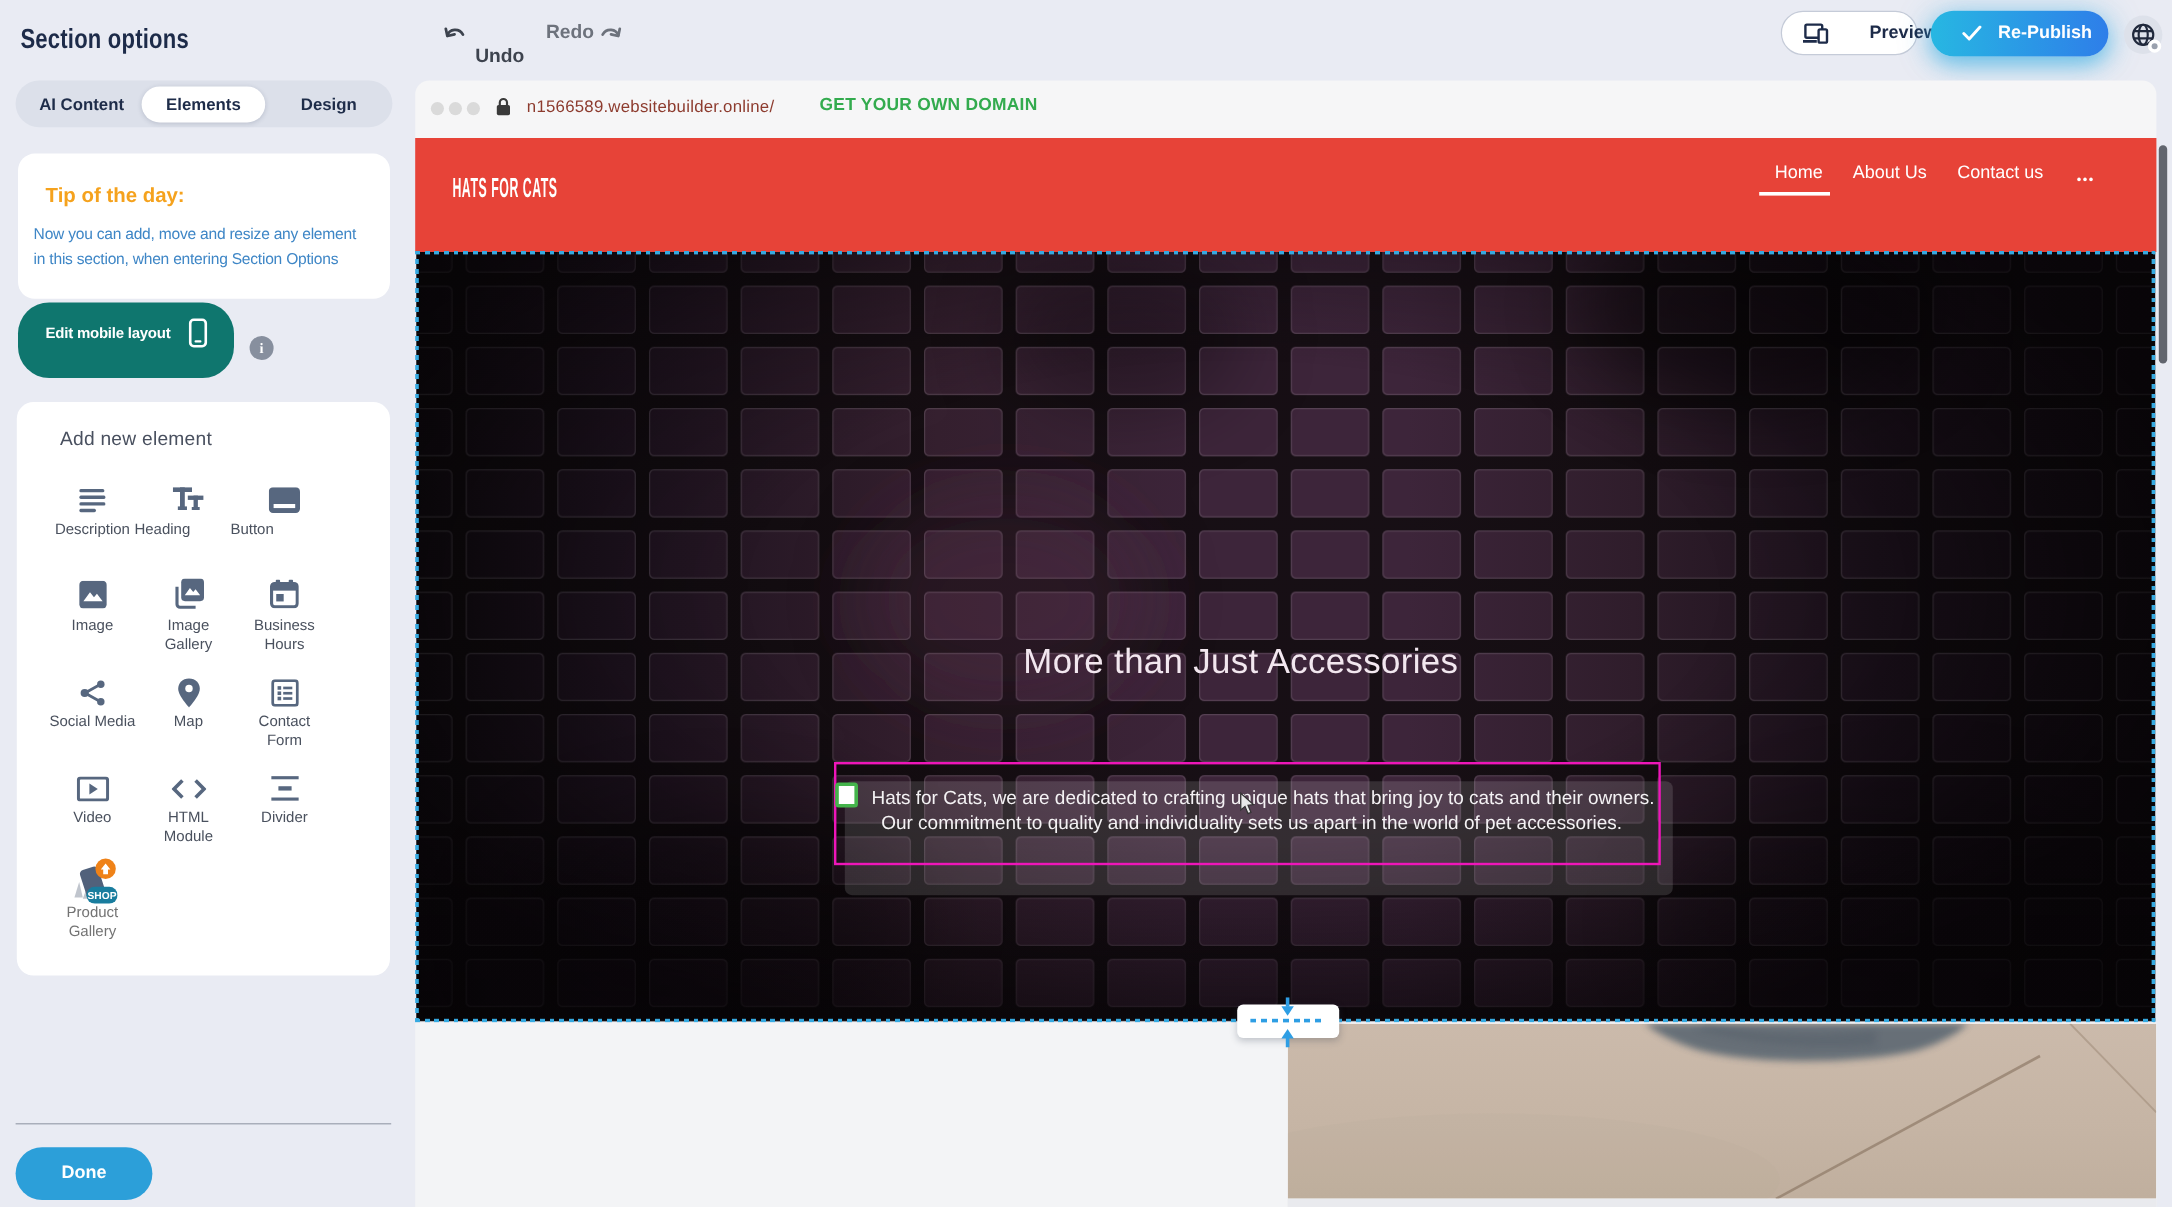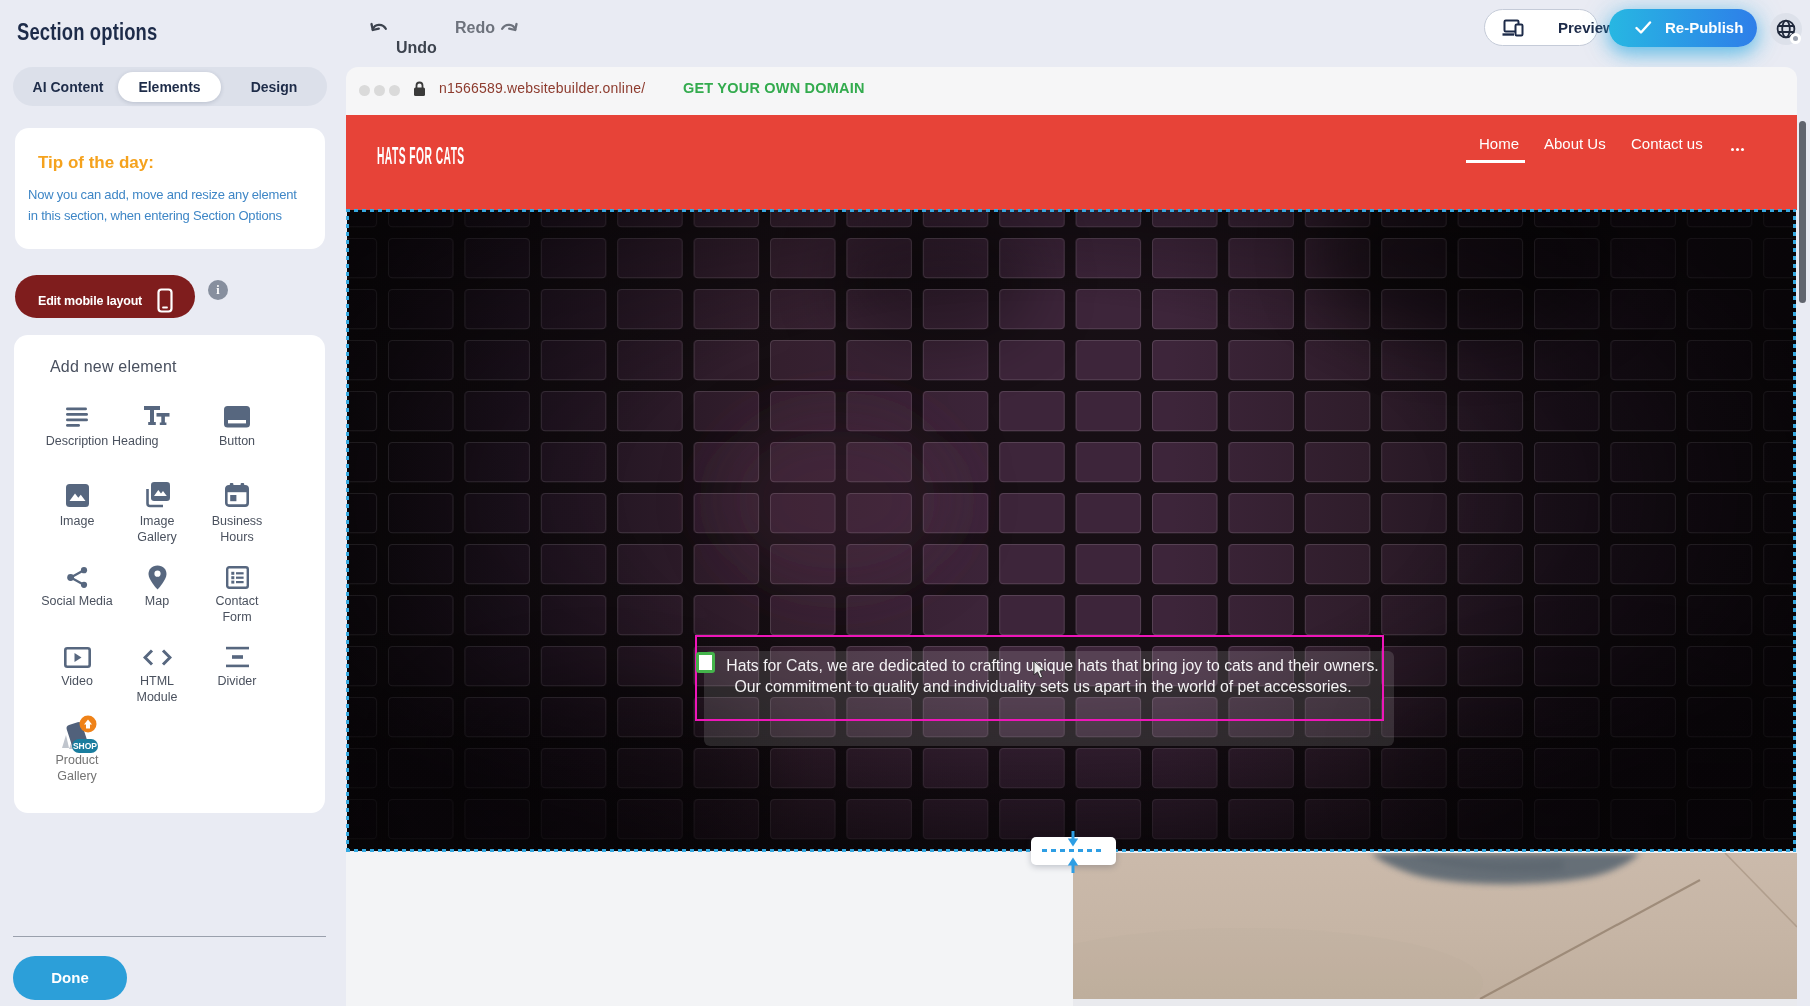--- a/index.html
+++ b/index.html
@@ -54,21 +54,21 @@
 <div class="abs" style="left:13px;top:67px;width:314px;height:39px;border-radius:20px;background:#dce0ea;"></div>
 <div class="abs" style="left:118px;top:72px;width:103px;height:30px;border-radius:15px;background:#ffffff;box-shadow:0 1px 4px rgba(30,40,70,0.18);"></div>
 <div class="abs" style="left:13px;top:79px;width:110px;text-align:center;font-size:14px;font-weight:700;color:#1e2c49;">AI Content</div>
 <div class="abs" style="left:118px;top:79px;width:103px;text-align:center;font-size:14px;font-weight:700;color:#1e2c49;">Elements</div>
 <div class="abs" style="left:221px;top:79px;width:106px;text-align:center;font-size:14px;font-weight:700;color:#1e2c49;">Design</div>
 
 <div class="abs" style="left:15px;top:128px;width:310px;height:121px;border-radius:14px;background:#ffffff;"></div>
 <div class="abs" style="left:38px;top:153px;font-size:17px;font-weight:700;color:#f5a21d;">Tip of the day:</div>
 <div class="abs" style="left:28px;top:184px;width:300px;font-size:13px;line-height:21px;color:#3e86c6;letter-spacing:-0.2px;">Now you can add, move and resize any element<br>in this section, when entering Section Options</div>
 
-<div class="abs" style="left:15px;top:275px;width:180px;height:43px;border-radius:26px;background:#7f1d1d;">
+<div class="abs" style="left:15px;top:252px;width:180px;height:63px;border-radius:26px;background:#0f766e;">
   <span class="abs" style="left:23px;top:19px;font-size:12.5px;font-weight:700;color:#fff;letter-spacing:-0.2px;">Edit mobile layout</span>
   <svg class="abs" style="left:142px;top:13px" width="16" height="25" viewBox="0 0 16 25">
     <rect x="1.5" y="1.5" width="13" height="22" rx="3" fill="none" stroke="#fff" stroke-width="2.2"></rect>
     <path d="M6 19.5 H10" stroke="#fff" stroke-width="1.8" stroke-linecap="round"></path>
   </svg>
 </div>
 <div class="abs" style="left:208px;top:280px;width:20px;height:20px;border-radius:50%;background:#878f9e;color:#fff;text-align:center;font-size:12px;font-weight:700;line-height:20px;font-family:'Liberation Serif',serif;">i</div>
 
 <div class="abs" style="left:14px;top:335px;width:311px;height:478px;border-radius:14px;background:#ffffff;"></div>
 <div class="abs" style="left:50px;top:358px;font-size:16px;font-weight:400;color:#49505f;letter-spacing:.2px;">Add new element</div>
@@ -90,21 +90,21 @@
         <rect x="12.5" y="7" width="13" height="3.6"></rect>
         <rect x="17.3" y="7" width="3.6" height="12"></rect>
         <rect x="15.8" y="16.5" width="6.6" height="2.5"></rect>
       </g>
     </svg></div>
 <div class="abs" style="left:112px;top:433px;width:90px;text-align:left;font-size:12.5px;line-height:16px;color:#4a515e;">Heading</div>
 <div class="abs" style="left:224.0px;top:406.0px;width:26px;height:22px;"><svg width="26" height="22" viewBox="0 0 26 22">
       <rect x="0" y="0" width="26" height="21.5" rx="3.5" fill="#57677f"></rect>
       <rect x="4" y="14" width="18" height="3.4" fill="#fff"></rect>
     </svg></div>
-<div class="abs" style="left:192px;top:433px;width:90px;text-align:center;font-size:12.5px;line-height:16px;color:#4a515e;">Button</div>
+<div class="abs" style="left:192px;top:433px;width:90px;text-align:left;font-size:12.5px;line-height:16px;color:#4a515e;">Button</div>
 <div class="abs" style="left:65.5px;top:483.5px;width:23px;height:23px;"><svg width="23" height="23" viewBox="0 0 23 23">
       <rect x="0" y="0" width="23" height="23" rx="3.5" fill="#57677f"></rect>
       <path d="M3.5 17 L9 9.5 L12.3 13.8 L14.8 10.8 L19.5 17 Z" fill="#fff"></path>
     </svg></div>
 <div class="abs" style="left:32px;top:513px;width:90px;text-align:center;font-size:12.5px;line-height:16px;color:#4a515e;">Image</div>
 <div class="abs" style="left:144.0px;top:482.0px;width:26px;height:26px;"><svg width="26" height="26" viewBox="0 0 26 26">
       <path d="M3.5 7 V21.5 a2.5 2.5 0 0 0 2.5 2.5 H19" fill="none" stroke="#57677f" stroke-width="2.6"></path>
       <rect x="7" y="0" width="19" height="19" rx="3.2" fill="#57677f"></rect>
       <path d="M10 14 L14.3 8 L17 11.4 L19 9 L22.8 14 Z" fill="#fff"></path>
     </svg></div>
@@ -236,20 +236,21 @@
 <g filter="url(#bl)">
   <ellipse cx="1120" cy="45" rx="150" ry="85" fill="#000" opacity="0.42"></ellipse>
   <ellipse cx="590" cy="70" rx="100" ry="65" fill="#000" opacity="0.3"></ellipse>
   <ellipse cx="490" cy="290" rx="120" ry="90" fill="#5e3150" opacity="0.26"></ellipse>
   <ellipse cx="250" cy="560" rx="180" ry="100" fill="#000" opacity="0.25"></ellipse>
   <ellipse cx="1250" cy="560" rx="220" ry="110" fill="#000" opacity="0.18"></ellipse>
 </g>
 <rect width="1449" height="641" fill="url(#po)"></rect>
 </svg>
   <div class="abs" style="left:0;top:0;width:1449px;height:641px;background:linear-gradient(180deg, rgba(5,3,5,0) 0%, rgba(5,3,5,0) 76%, rgba(5,3,5,0.3) 100%),radial-gradient(ellipse 58% 62% at 47% 44%, rgba(5,3,5,0) 48%, rgba(5,3,5,0.3) 76%, rgba(5,3,5,0.62) 100%);"></div>
+  <div class="abs" style="left:0;top:326px;width:1374px;text-align:center;color:#f2e7ef;font-size:29px;letter-spacing:0.3px;">More than Just Accessories</div>
 
   <div class="abs" style="left:357px;top:441px;width:690px;height:95px;border-radius:6px;background:rgba(255,255,255,0.13);"></div>
 
   <div class="abs" style="left:351px;top:446px;width:690px;text-align:center;color:#f4f2f4;font-size:15.8px;line-height:20.5px;"><span style="display:inline-block;width:19px;"></span>Hats for Cats, we are dedicated to crafting unique hats that bring joy to cats and their owners.<br>Our commitment to quality and individuality sets us apart in the world of pet accessories.</div>
 
   <div class="abs" style="left:348px;top:425px;width:689px;height:86px;border:2px solid #ee16b9;"></div>
 
   <div class="abs" style="left:349px;top:442px;width:19px;height:21px;background:#fff;border:3px solid #44b44b;border-radius:3px;"></div>
 
   <svg class="abs" style="left:685px;top:450px" width="14" height="20" viewBox="0 0 14 20">

